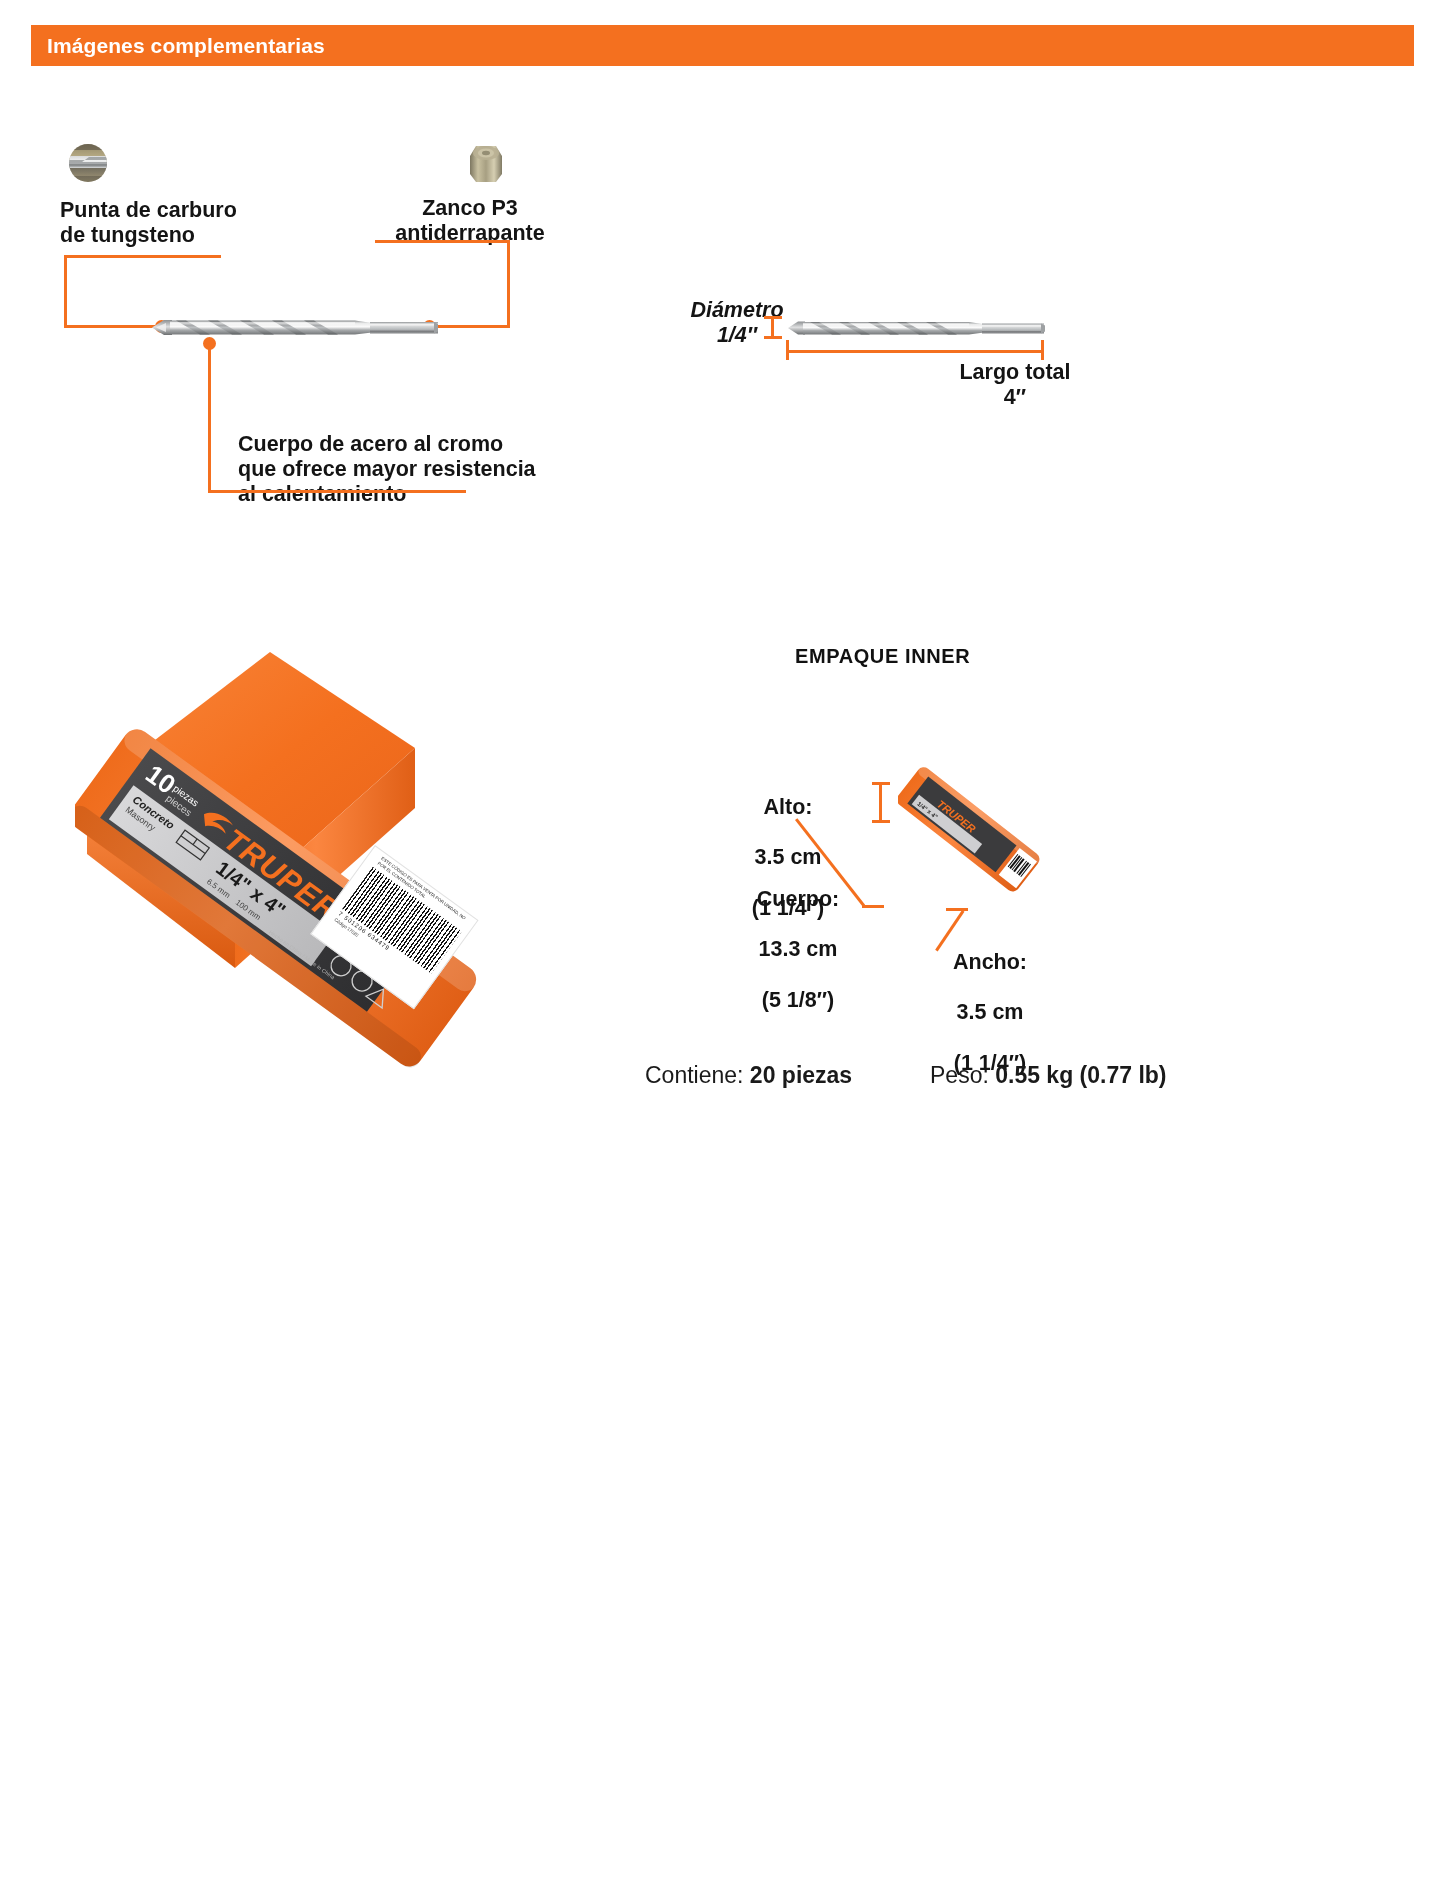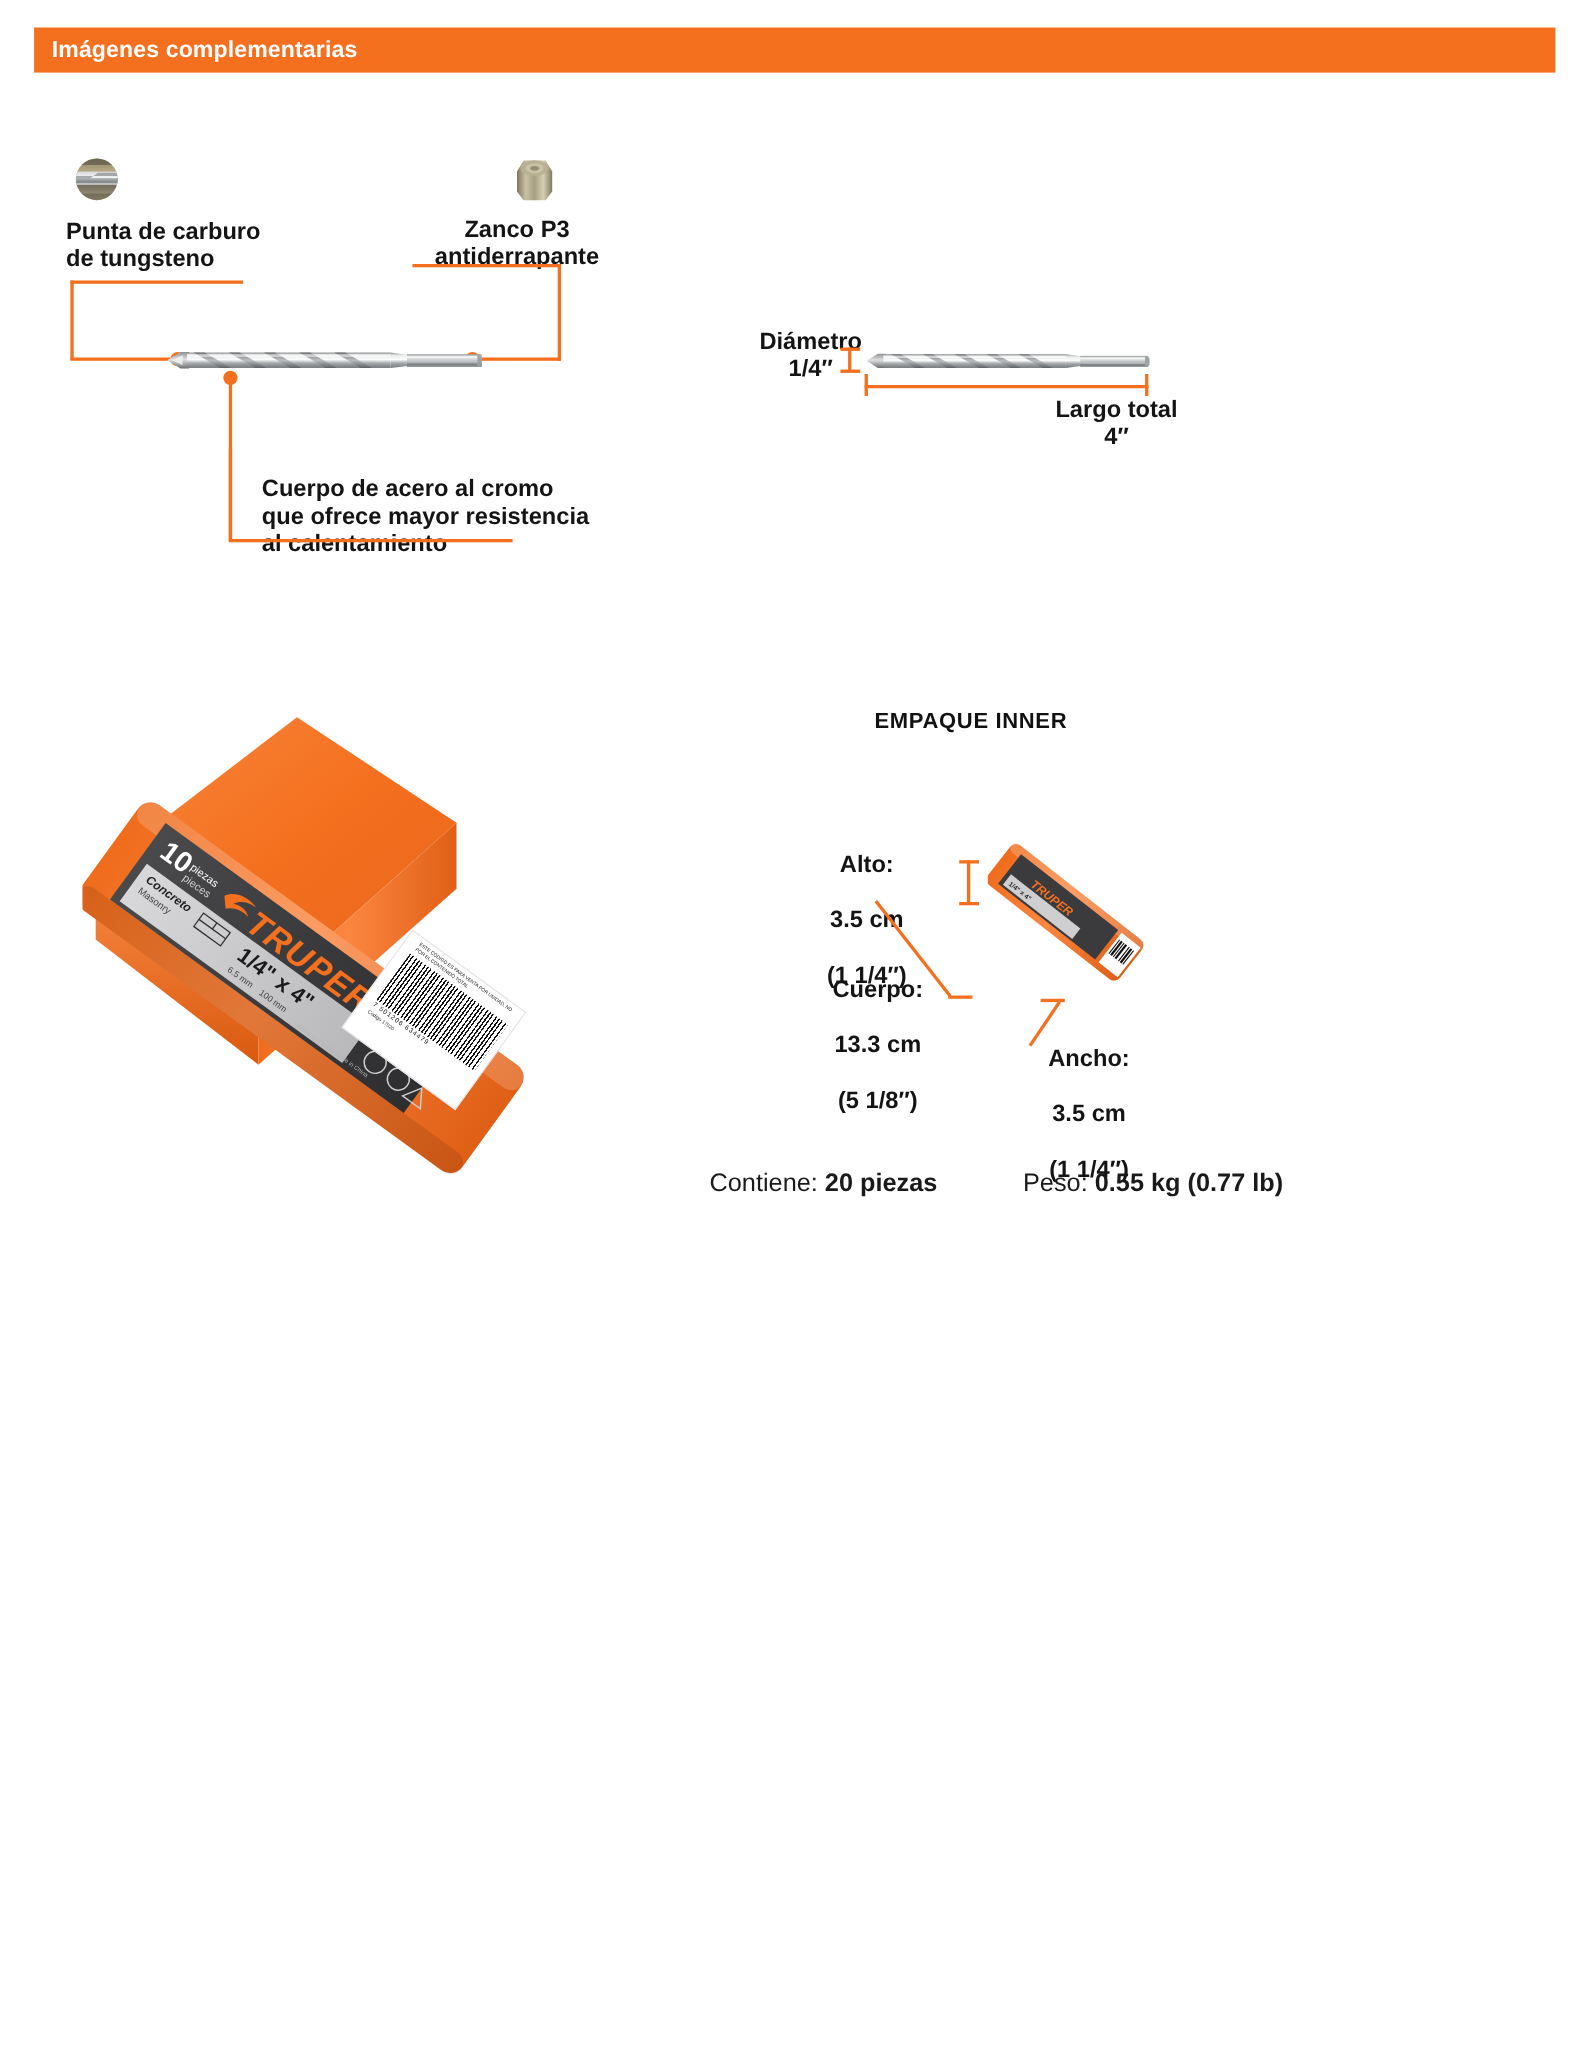--- a/index.html
+++ b/index.html
@@ -209,21 +209,21 @@
 <div class="ln v" style="left:208px; top:491px; height:0px;"></div>
 <div class="ln h" style="left:208px; top:488px; width:0px;"></div>
 
 <div class="lbl" style="left:212px; top:432px; width:340px;padding-left:26px;">Cuerpo de acero al cromo
 que ofrece mayor resistencia
 al calentamiento</div>
 
 <div class="ln h" style="left:208px; top:490px; width:258px;"></div>
 <div class="ln v" style="left:208px; top:408px; height:84px;"></div>
 
-<div class="lbl center" style="left:672px; top:298px; width:130px;">Diámetro
+<div class="lbl center" style="left:672px; top:298px; width:130px;font-style:italic;">Diámetro
 1/4″</div>
 
 <div class="ln h" style="left:764px; top:316px; width:18px;"></div>
 <div class="ln v" style="left:771px; top:316px; height:22px;"></div>
 <div class="ln h" style="left:764px; top:336px; width:18px;"></div>
 
 <svg class="bit" style="left:786px; top:308px;" width="262" height="40" viewBox="0 0 262 40">
   <g>
     <path d="M2 20 L12 13.5 L19 13.5 L19 26.5 L12 26.5 Z" fill="url(#gTipCarb)"></path>
     <rect x="17" y="14" width="166" height="12.5" fill="url(#gBody)"></rect>
@@ -349,21 +349,21 @@
     <div style="font-size:4.4px; line-height:1.25; color:#222; padding:3px 4px 2px 12px;">ESTE CÓDIGO ES PARA VENTA POR UNIDAD, NO POR EL CONTENIDO TOTAL</div>
     <div style="height:52px; margin:2px 6px 0 10px;
                 background:repeating-linear-gradient(90deg,#111 0 1.4px,#fff 1.4px 3px,#111 3px 4.2px,#fff 4.2px 7px,#111 7px 8.2px,#fff 8.2px 10px);"></div>
     <div style="font-size:6px; letter-spacing:1px; color:#111; padding:2px 0 0 10px;">7 501206 634479</div>
     <div style="font-size:4.6px; color:#333; padding:2px 0 0 10px;">Código 17020</div>
   </div>
 </div>
 
 <div class="section-title" style="left:795px; top:645px;">EMPAQUE INNER</div>
 
-<div class="lbl center" style="left:718px; top:749px; width:140px;">
+<div class="lbl center" style="left:718px; top:770px; width:140px;">
   <span>Alto:</span><br>
   <span>3.5 cm</span><br>
   <span>(1 1/4″)</span>
 </div>
 <div class="ln h" style="left:872px; top:782px; width:18px;"></div>
 <div class="ln v" style="left:879px; top:782px; height:40px;"></div>
 <div class="ln h" style="left:872px; top:820px; width:18px;"></div>
 
 <div style="position:absolute; left:898px; top:750px; width:180px; height:160px;">
   <svg width="180" height="160" viewBox="0 0 180 160">

